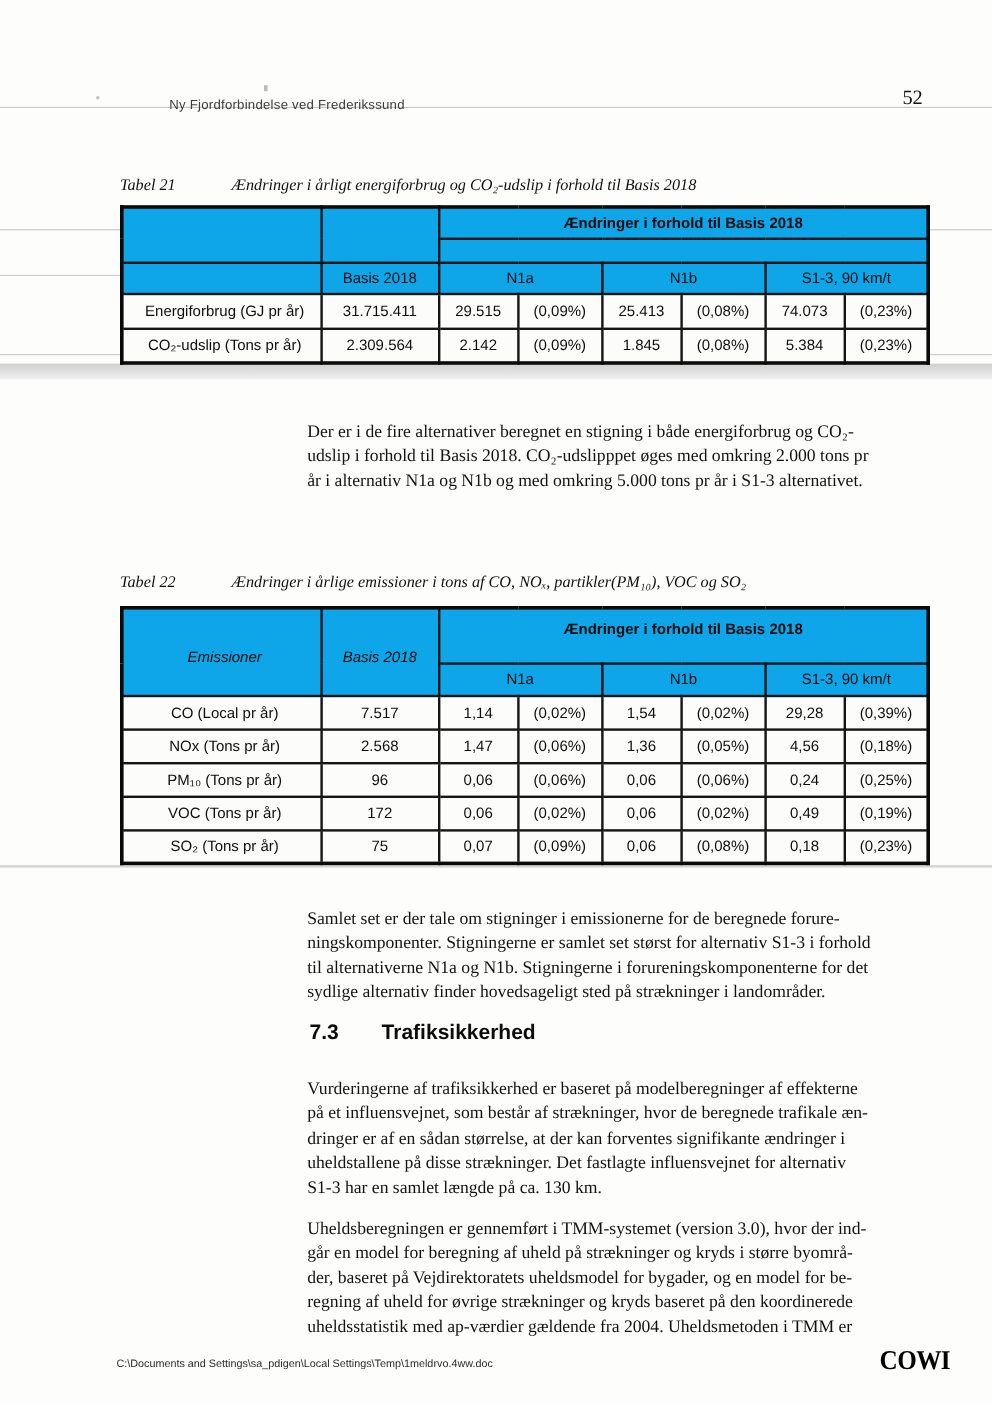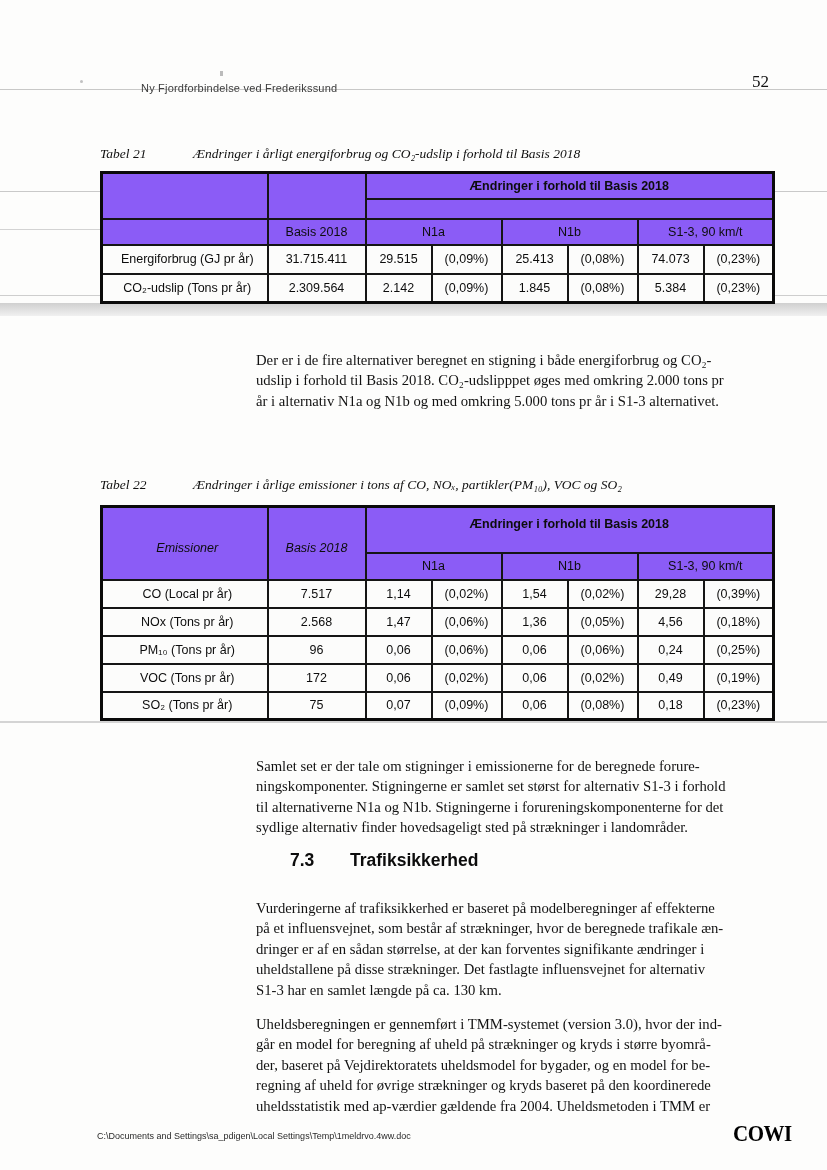--- a/index.html
+++ b/index.html
@@ -50,21 +50,21 @@
   .tblwrap-21 { top: 171px; }
   .tblwrap-22 { top: 505px; }
   table {
     border-collapse: collapse; table-layout: fixed; width: 672px;
     font-family: "Liberation Sans", "DejaVu Sans", sans-serif;
     font-size: 12.5px; color: #0d0d0d;
     border: 3px solid #0a0a0a;
     background: #fcfcfb;
   }
   td { border: 2px solid #151515; padding: 0 2px; text-align: center; vertical-align: middle; }
-  td.hd { background: #8b5cf6; }
+  td.hd { background: #0ea5e9; }
   td.title { font-weight: bold; font-size: 12.5px; }
   td.lbl { text-align: center; padding-left: 7px; }
   td.bottom { vertical-align: bottom; padding-bottom: 24px; font-style: italic; }
   tr.t21-h1 td { height: 26px; }
   tr.t21-h2 td { height: 20px; }
   tr.t21-h3 td { height: 26px; }
   tr.t21-data td { height: 29px; }
   tr.t22-h1 td { height: 46px; }
   tr.t22-h2 td { height: 27px; }
   tr.t22-data td { height: 28px; }
@@ -81,21 +81,21 @@
   .p3 { top: 742px; }
   .p4 { top: 884px; }
   .p5 { top: 1000px; }
 
   .section-heading {
     position: absolute; left: 258px; top: 850px;
     font-family: "Liberation Sans", "DejaVu Sans", sans-serif;
     font-weight: bold; font-size: 17.5px; color: #0c0c0c;
     display: flex;
   }
-  .section-heading .sec-num { width: 60px; margin-left: 32px; }
+  .section-heading .sec-num { width: 60px; }
 
   
   .footer-path {
     position: absolute; left: 97px; top: 1131px;
     font-family: "Liberation Sans", "DejaVu Sans", sans-serif;
     font-size: 9px; color: #2a2a2a;
   }
   .footer-logo {
     position: absolute; left: 733px; top: 1121px;
     font-family: "Liberation Serif", "DejaVu Serif", serif;

